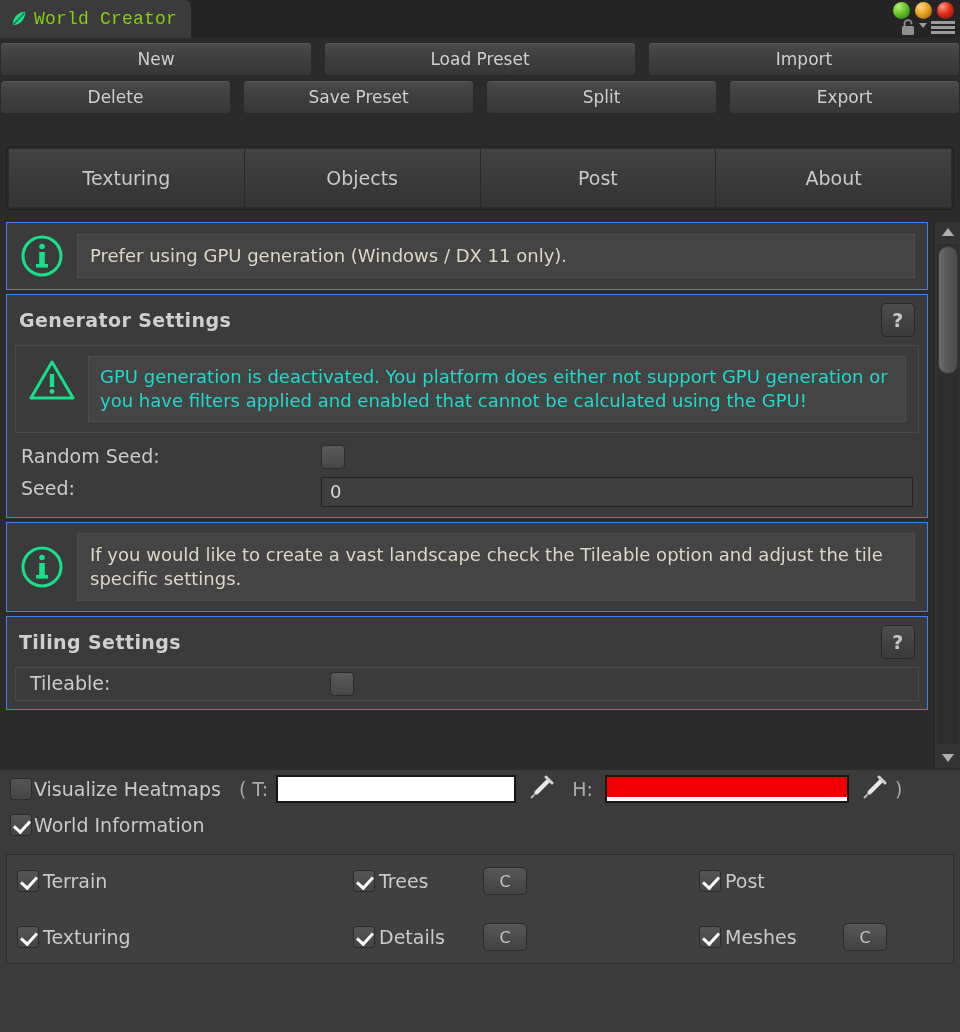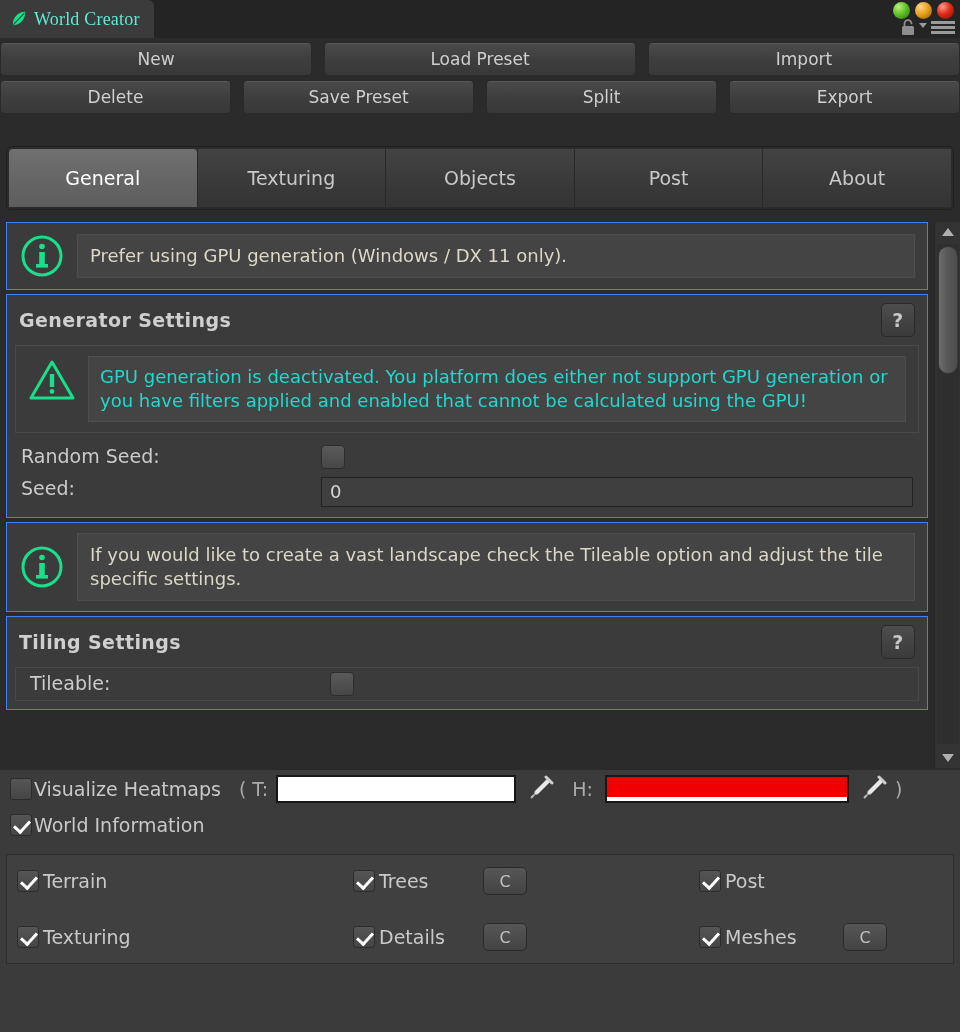--- a/index.html
+++ b/index.html
@@ -18,22 +18,22 @@
   }
   .tab-title {
     position: absolute; left: 0; top: 0; height: 38px;
     background: #3b3b3b;
     border-top-right-radius: 6px;
     display: flex; align-items: center;
     padding: 0 14px 0 10px;
   }
   .leaf-icon { width: 18px; height: 18px; margin-right: 6px; flex: none; display:block; }
   .tab-title-text {
-    color: #5eead4; font-size: 18px; letter-spacing: .2px;
-    font-family: Liberation Serif, serif;
+    color: #84cc16; font-size: 18px; letter-spacing: .2px;
+    font-family: Liberation Mono, monospace;
   }
 
   .win-orbs { position: absolute; right: 6px; top: 2px; display: flex; gap: 5px; }
   .orb { width: 17px; height: 17px; border-radius: 50%; display:block; }
   .orb.green  { background: radial-gradient(circle at 33% 28%, #b9f07a 0%, #63c22a 45%, #2f6b12 100%); }
   .orb.orange { background: radial-gradient(circle at 33% 28%, #ffd489 0%, #e8a220 45%, #8a5a05 100%); }
   .orb.red    { background: radial-gradient(circle at 33% 28%, #ff9a8a 0%, #e02b17 45%, #7a1208 100%); }
 
   .lock-icon { position: absolute; right: 44px; top: 19px; }
   .hamburger { position: absolute; right: 5px; top: 20px; }
@@ -296,21 +296,20 @@
   </div>
   <div class="btn-row">
     <div class="tool-btn">Delete</div>
     <div class="tool-btn">Save Preset</div>
     <div class="tool-btn">Split</div>
     <div class="tool-btn">Export</div>
   </div>
 </div>
 
 <div class="tabstrip">
-  <div class="tab active">General</div>
   <div class="tab">Texturing</div>
   <div class="tab">Objects</div>
   <div class="tab">Post</div>
   <div class="tab">About</div>
 </div>
 
 <div class="content">
 
   <div class="panel">
     <div class="info-box">

